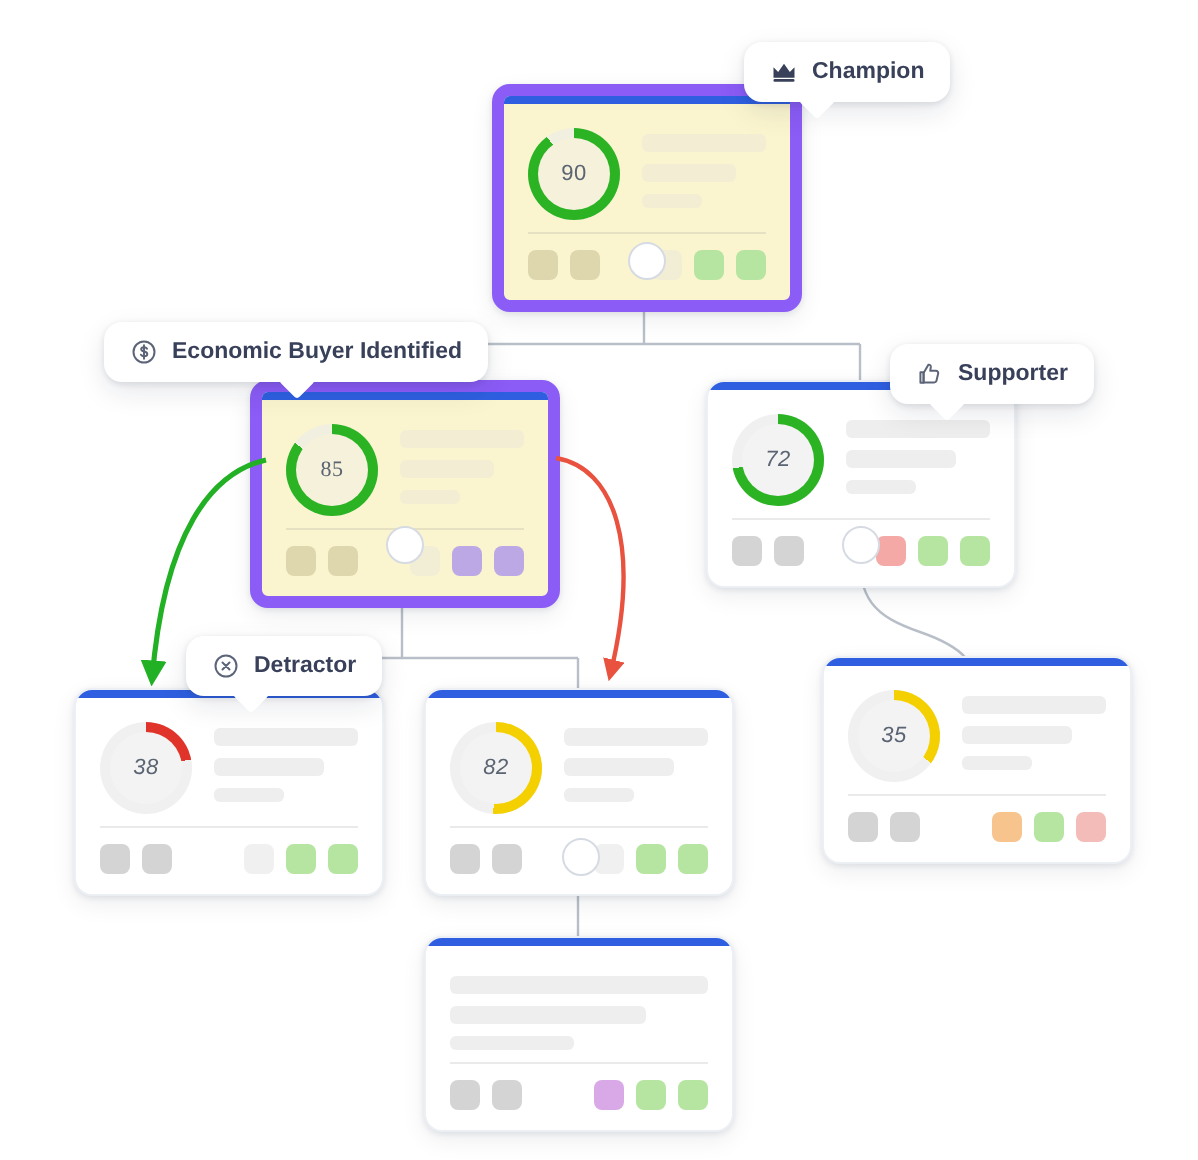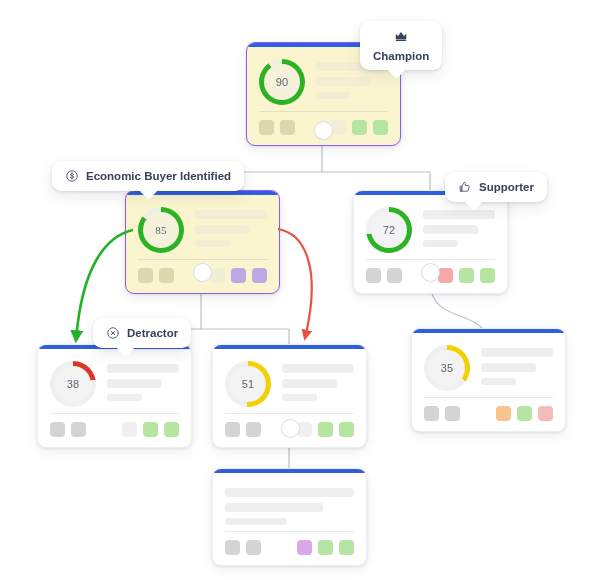--- a/index.html
+++ b/index.html
@@ -18,41 +18,41 @@
   
   .card{
     position:absolute;
     border-radius:9px;
     box-shadow:0 1px 3px rgba(20,30,60,.10), 0 4px 12px rgba(20,30,60,.07);
     overflow:hidden;
     z-index:3;
     box-sizing:border-box;
   }
   .card.plain{background:#ffffff;border:1px solid #eceff4;}
-  .card.highlight{background:#fbf5cf;border:1px solid #8b5cf6;}
+  .card.highlight{background:#fbf5cf;border:6px solid #8b5cf6;}
   .card-topbar{height:4px;width:100%;background:#2f5fe0;}
   .card-body{display:flex;padding:12px 12px 6px 12px;gap:11px;}
   .card-foot{
     display:flex;align-items:center;justify-content:space-between;
     margin:0 12px;padding:8px 0 10px 0;
     border-top:1px solid rgba(140,140,140,.18);
   }
   .foot-left,.foot-right{display:flex;gap:6px;}
   .pill{width:15px;height:15px;border-radius:4px;}
 
   
   .gauge{position:relative;width:46px;height:46px;flex:0 0 46px;}
   .gauge .ringbg{position:absolute;inset:0;border-radius:50%;background:#f0f0f0;}
   .gauge.onlight .ringbg{background:#f1efe0;}
   .gauge .arc{position:absolute;inset:0;border-radius:50%;}
   .gauge .hole{
     position:absolute;inset:5px;border-radius:50%;
     display:flex;align-items:center;justify-content:center;
   }
-  .gauge.onwhite .hole{background:#f3f3f3;}
+  .gauge.onwhite .hole{background:#f3f3f3;font-style:italic;}
   .gauge.onlight .hole{background:#f5f1db;}
   .gauge .val{
     font-size:11px;color:#5b6472;letter-spacing:.2px;
   }
 
   
   .lines{flex:1;display:flex;flex-direction:column;gap:6px;padding-top:3px;}
   .ln{height:9px;border-radius:3px;}
   .card.plain .ln{background:#eeeeee;}
   .card.highlight .ln{background:#f3eed3;}
@@ -237,21 +237,21 @@
     </div>
   </div>
 
   <div class="card plain" id="card-51" style="left:212px;top:344px;width:155px;">
     <div class="card-topbar"></div>
     <div class="card-body">
       <div class="gauge onwhite">
         <div class="ringbg"></div>
         <div class="arc" style="background: conic-gradient(rgb(245, 208, 0) 0deg, rgb(245, 208, 0) 183.6deg, rgba(0, 0, 0, 0) 183.6deg, rgba(0, 0, 0, 0) 360deg);"></div>
         <div class="hole">
-            <span class="val">51</span>
+            <span class="val">82</span>
           </div>
       </div>
       <div class="lines">
         <div class="ln w1"></div>
           <div class="ln w2"></div>
           <div class="ln w3"></div>
       </div>
     </div>
     <div class="card-foot">
       <div class="foot-left">
@@ -311,21 +311,21 @@
           <div class="pill" style="background: rgb(212, 212, 212);"></div>
         </div>
       <div class="foot-right">
           <div class="pill" style="background: rgb(217, 168, 230);"></div>
           <div class="pill" style="background: rgb(181, 229, 160);"></div>
           <div class="pill" style="background: rgb(181, 229, 160);"></div>
         </div>
     </div>
   </div>
 
-  <div class="badge" style="left:360px;top:21px;flex-direction:column;">
+  <div class="badge" style="left:372px;top:21px;">
     <span>
       <svg width="14" height="14" viewBox="0 0 24 24" fill="#39415a">
         <path d="M3 8l4 4 5-7 5 7 4-4v9H3V8z"></path>
           <rect x="3" y="18" width="18" height="2.4" rx="1"></rect>
       </svg>
     </span>
     <span>Champion</span>
     <span class="tail" style="left:30px;"></span>
   </div>
 

